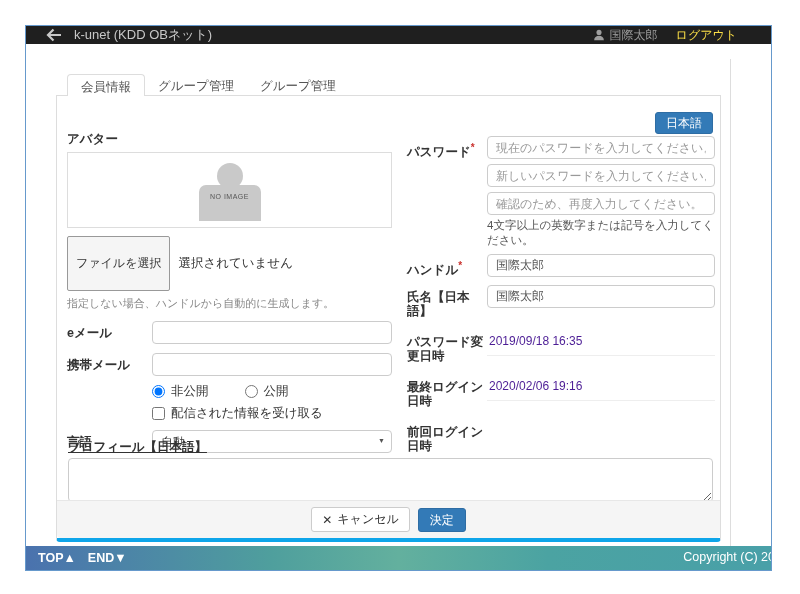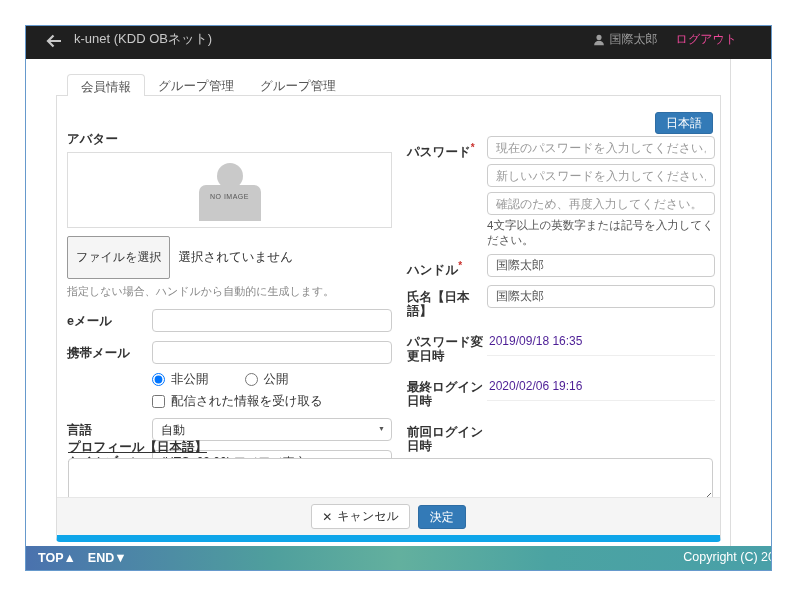--- a/index.html
+++ b/index.html
@@ -5,43 +5,43 @@
   * { margin:0; padding:0; box-sizing:border-box; }
   html,body { width:800px; height:594px; background:#fff;
     font-family:"Liberation Sans","DejaVu Sans",sans-serif; font-size:13px; color:#333; }
   .stage { position:relative; width:800px; height:594px; background:#fff; overflow:hidden; }
 
   
   .page { position:absolute; left:25px; top:25px; width:747px; height:546px;
     border:1px solid #6699cc; background:#fff; overflow:hidden; }
 
   
-  .navbar { position:absolute; left:0; top:0; right:0; height:33px; background:#1f1f1f;
-    display:flex; align-items:flex-end; padding:11px 14px; }
+  .navbar { position:absolute; left:0; top:0; right:0; height:18px; background:#1f1f1f;
+    display:flex; align-items:center; padding:4px 14px; }
   .nav-back { display:flex; align-items:center; margin-left:6px; cursor:pointer; }
   .nav-brand { color:#c8c8c8; font-size:13px; margin-left:12px; }
   .nav-right { margin-left:auto; display:flex; align-items:center; gap:18px; }
   .nav-user { display:flex; align-items:center; gap:5px; color:#9d9d9d; font-size:12px; cursor:pointer; }
-  .nav-logout { color:#ec4899; font-size:12px; cursor:pointer; margin-right:20px; }
+  .nav-logout { color:#fde047; font-size:12px; cursor:pointer; margin-right:20px; }
 
   
   .content { position:absolute; left:0; top:33px; right:0; bottom:24px; background:#fff; overflow:hidden; }
   .gutter-line { position:absolute; right:40px; top:0; bottom:0; width:1px; background:#ddd; }
 
   .panel-wrap { position:absolute; left:30px; top:14px; width:665px; }
 
   
   .tabs { height:23px; border-bottom:1px solid #ddd; display:flex; align-items:flex-start; padding-left:11px; }
   .tab { font-size:12.5px; padding:4px 13px; color:#555; cursor:pointer; position:relative; top:1px; }
   .tab.active { background:#fff; border:1px solid #ddd; border-bottom:1px solid #fff;
     border-radius:4px 4px 0 0; color:#555; }
 
   
   .panel-body { position:relative; height:446px; background:#fff;
-    border-left:1px solid #ddd; border-right:1px solid #ddd; border-bottom:7px solid #0ea5e9;
+    border-left:1px solid #ddd; border-right:1px solid #ddd; border-bottom:4px solid #0ea5e9;
     border-radius:0 0 4px 4px; }
 
   .btn-blue { display:inline-block; background:#337ab7; border:1px solid #2e6da4; color:#fff;
     font-size:12px; padding:2px 10px; border-radius:3px; cursor:pointer; line-height:16px; }
   .lang-btn { position:absolute; top:16px; right:7px; }
 
   .col-left  { position:absolute; left:10px;  top:36px; width:325px; }
   .col-right { position:absolute; left:350px; top:40px; width:308px; }
 
   .flabel { font-weight:bold; font-size:12.5px; color:#333; line-height:14px; }
@@ -61,21 +61,21 @@
   .avatar-fig { position:absolute; left:50%; top:10px; transform:translateX(-50%); width:70px; height:58px; }
   .avatar-head { position:absolute; left:50%; top:0; transform:translateX(-50%);
     width:26px; height:26px; border-radius:50%; background:#c9c9c9; }
   .avatar-body { position:absolute; left:50%; top:22px; transform:translateX(-50%);
     width:62px; height:36px; border-radius:7px 7px 0 0; background:#c9c9c9; }
   .avatar-noimg { position:absolute; left:0; right:0; top:30px; text-align:center;
     font-size:7px; letter-spacing:.5px; color:#555; }
 
   .file-row { margin-top:8px; display:flex; align-items:center; gap:8px; }
   .file-btn { background:#f5f5f5; border:1px solid #999; border-radius:2px;
-    font-size:12px; padding:12px 8px; color:#333; cursor:pointer;
+    font-size:12px; padding:18px 8px; color:#333; cursor:pointer;
     font-family:Liberation Sans, sans-serif; }
   .file-status { font-size:12.5px; color:#333; }
   .hint { margin-top:5px; font-size:11px; color:#888; }
 
   .mt10 { margin-top:10px; } .mt9 { margin-top:9px; } .mt8 { margin-top:8px; } .mt6 { margin-top:6px; }
 
   .choice-row { margin-top:7px; margin-left:85px; display:flex; align-items:center; gap:6px;
     font-size:12.5px; color:#333; }
   .choice-row .gap { width:24px; }
   .choice-row input { cursor:pointer; }

